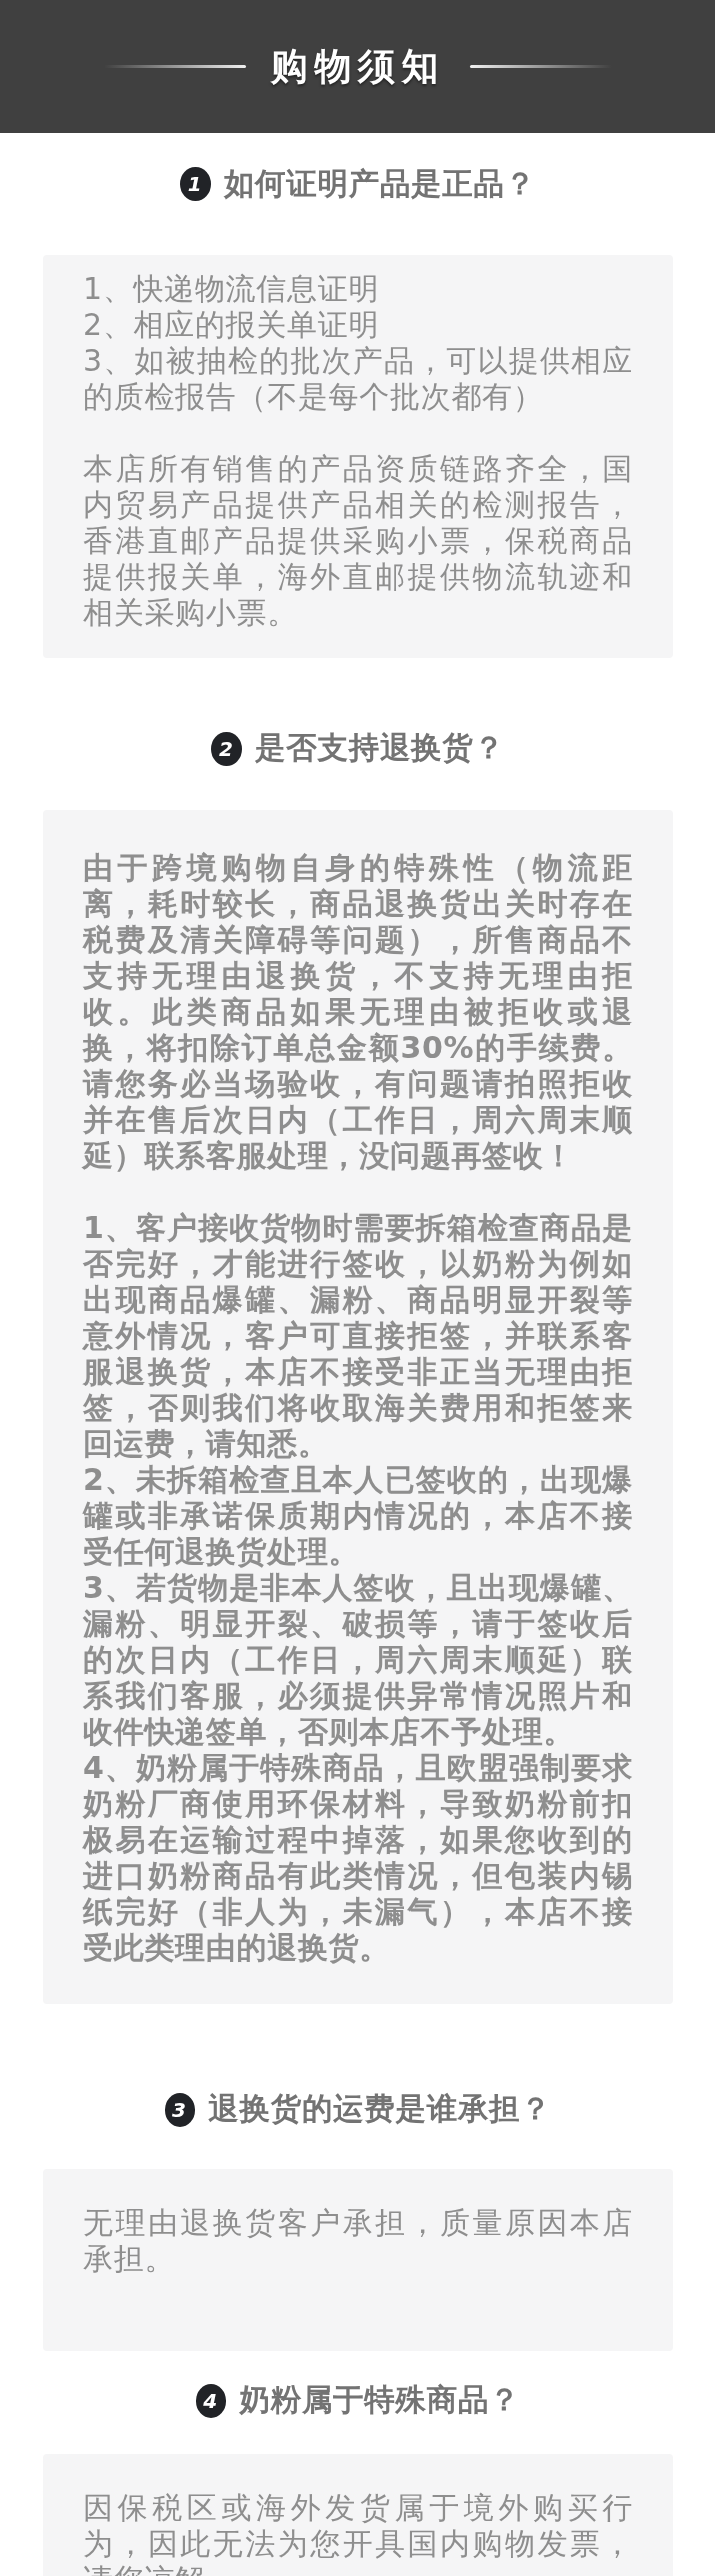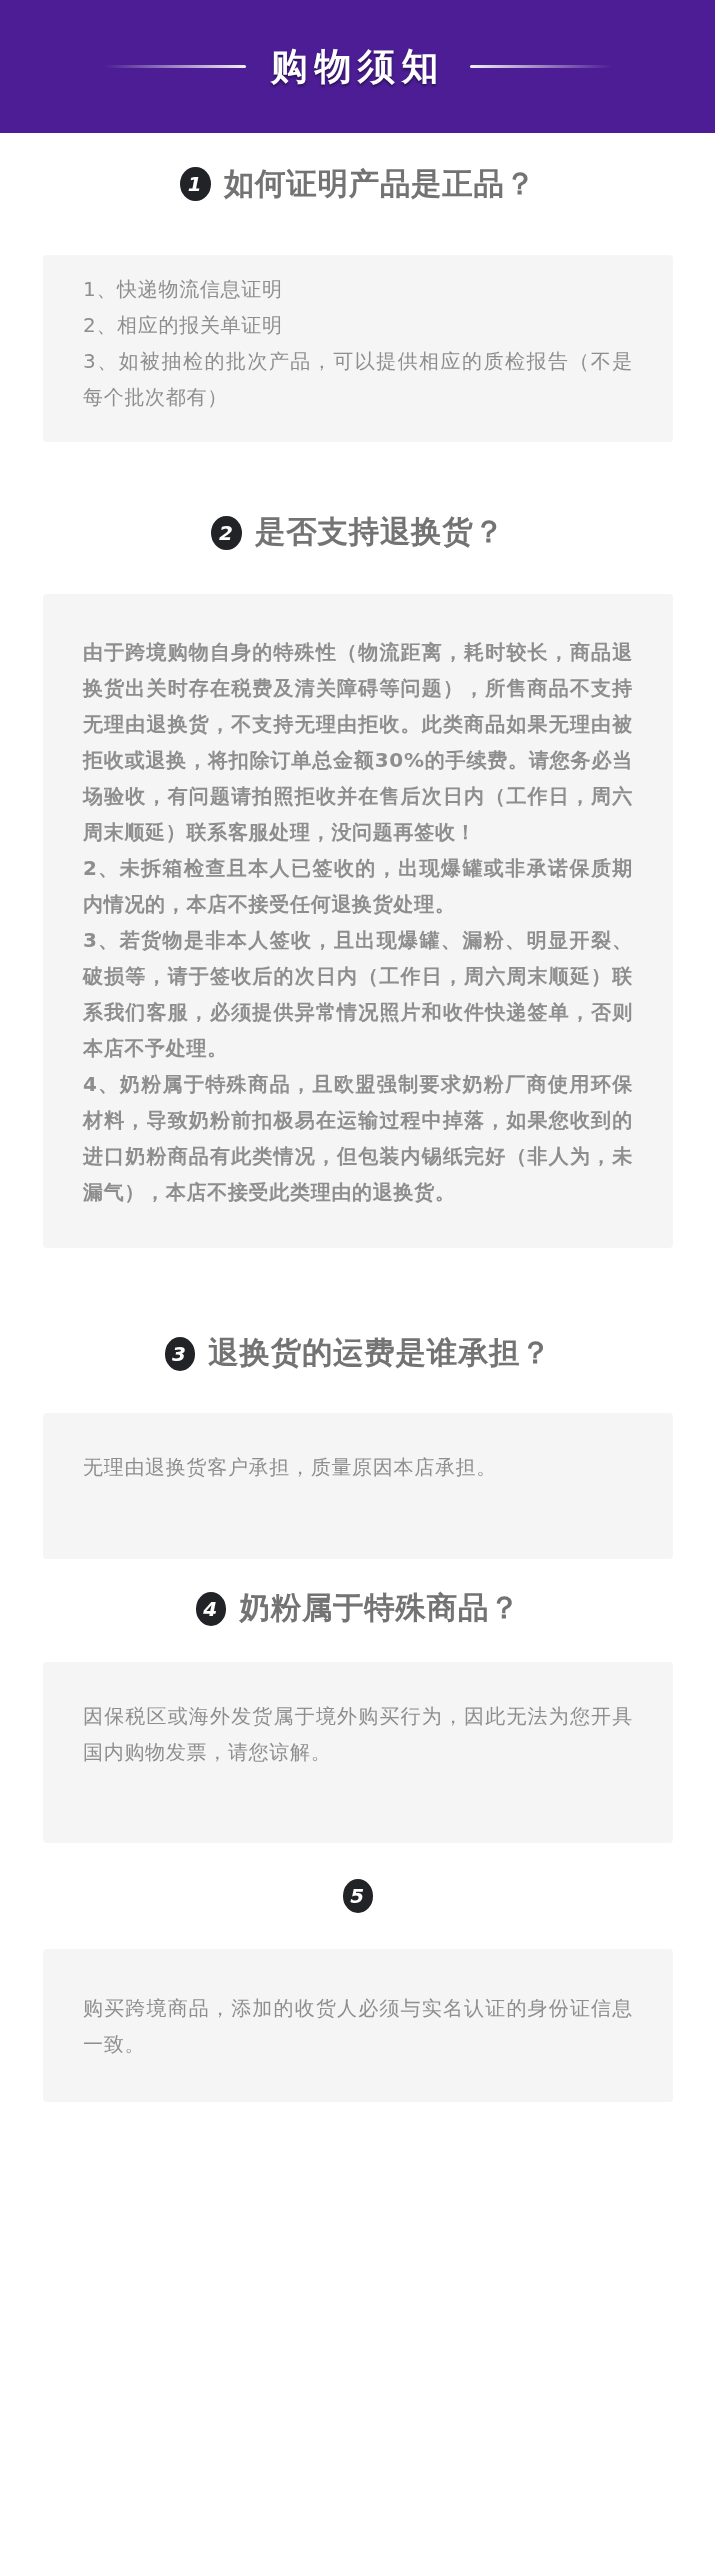--- a/index.html
+++ b/index.html
@@ -2,21 +2,21 @@
 <html style="font-size:10.6px"><head>
 <meta charset="utf-8">
 <style>
   html,body{margin:0;padding:0;}
   body{
     width:716px;min-height:2576px;background:#ffffff;
     font-family:"DejaVu Sans","Liberation Sans",sans-serif;
   }
   
   .page-header{
-    height:133px;background:#4c1d95;
+    height:133px;background:#404040;
     display:flex;align-items:center;justify-content:center;gap:25px;
   }
   .header-line{width:142px;height:3.3px;border-radius:2px;}
   .header-line.left{background:linear-gradient(to right,rgba(255,255,255,0),#f0f0f0);}
   .header-line.right{background:linear-gradient(to left,rgba(255,255,255,0),#f0f0f0);}
   .header-title{
     color:#ffffff;font-size:37px;font-weight:700;letter-spacing:6.6px;
     text-shadow:0 2px 2.7px rgba(0,0,0,.45);white-space:nowrap;
   }
   
@@ -35,21 +35,21 @@
     font-size:30.5px;font-weight:700;color:#737373;letter-spacing:0.7px;white-space:nowrap;
   }
   .mt-s1{margin-top:34px;}
   .mt-s2{margin-top:74px;}
   .mt-s3{margin-top:89px;}
   .mt-s4{margin-top:33px;}
   .mt-s5{margin-top:36px;}
   
   .notice-box{
     margin:0 43px;background:#f5f5f6;border-radius:4px;
-    color:#8e8e8e;font-size:20px;line-height:36px;letter-spacing:0.7px;
+    color:#8e8e8e;font-size:30px;line-height:36px;letter-spacing:0.7px;
     text-align:justify;
   }
   .notice-box p{margin:0;}
   .gap-before{margin-top:36px !important;}
   .box-1{margin-top:54px;padding:16px 40px 26.5px;}
   .box-2{margin-top:44px;padding:40px 40px 38px;font-weight:bold;}
   .box-3{margin-top:42px;padding:36px 40px 74px;}
   .box-4{margin-top:36px;padding:36px 40px 73px;}
   .box-5{margin-top:36px;padding:41px 40px 40px;}
 </style>
@@ -65,30 +65,32 @@
 <div class="section-heading mt-s1">
   <div class="number-badge">
     <span>1</span>
   </div>
   <div class="section-title">如何证明产品是正品？</div>
 </div>
 <div class="notice-box box-1">
   <p>1、快递物流信息证明</p>
   <p>2、相应的报关单证明</p>
   <p>3、如被抽检的批次产品，可以提供相应的质检报告（不是每个批次都有）</p>
+  <p class="gap-before">本店所有销售的产品资质链路齐全，国内贸易产品提供产品相关的检测报告，香港直邮产品提供采购小票，保税商品提供报关单，海外直邮提供物流轨迹和相关采购小票。</p>
 </div>
 
 <div class="section-heading mt-s2">
   <div class="number-badge">
     <span>2</span>
   </div>
   <div class="section-title">是否支持退换货？</div>
 </div>
 <div class="notice-box box-2">
   <p>由于跨境购物自身的特殊性（物流距离，耗时较长，商品退换货出关时存在税费及清关障碍等问题），所售商品不支持无理由退换货，不支持无理由拒收。此类商品如果无理由被拒收或退换，将扣除订单总金额30%的手续费。请您务必当场验收，有问题请拍照拒收并在售后次日内（工作日，周六周末顺延）联系客服处理，没问题再签收！</p>
+  <p class="gap-before">1、客户接收货物时需要拆箱检查商品是否完好，才能进行签收，以奶粉为例如出现商品爆罐、漏粉、商品明显开裂等意外情况，客户可直接拒签，并联系客服退换货，本店不接受非正当无理由拒签，否则我们将收取海关费用和拒签来回运费，请知悉。</p>
   <p>2、未拆箱检查且本人已签收的，出现爆罐或非承诺保质期内情况的，本店不接受任何退换货处理。</p>
   <p>3、若货物是非本人签收，且出现爆罐、漏粉、明显开裂、破损等，请于签收后的次日内（工作日，周六周末顺延）联系我们客服，必须提供异常情况照片和收件快递签单，否则本店不予处理。</p>
   <p>4、奶粉属于特殊商品，且欧盟强制要求奶粉厂商使用环保材料，导致奶粉前扣极易在运输过程中掉落，如果您收到的进口奶粉商品有此类情况，但包装内锡纸完好（非人为，未漏气），本店不接受此类理由的退换货。</p>
 </div>
 
 <div class="section-heading mt-s3">
   <div class="number-badge">
     <span>3</span>
   </div>
   <div class="section-title">退换货的运费是谁承担？</div>

